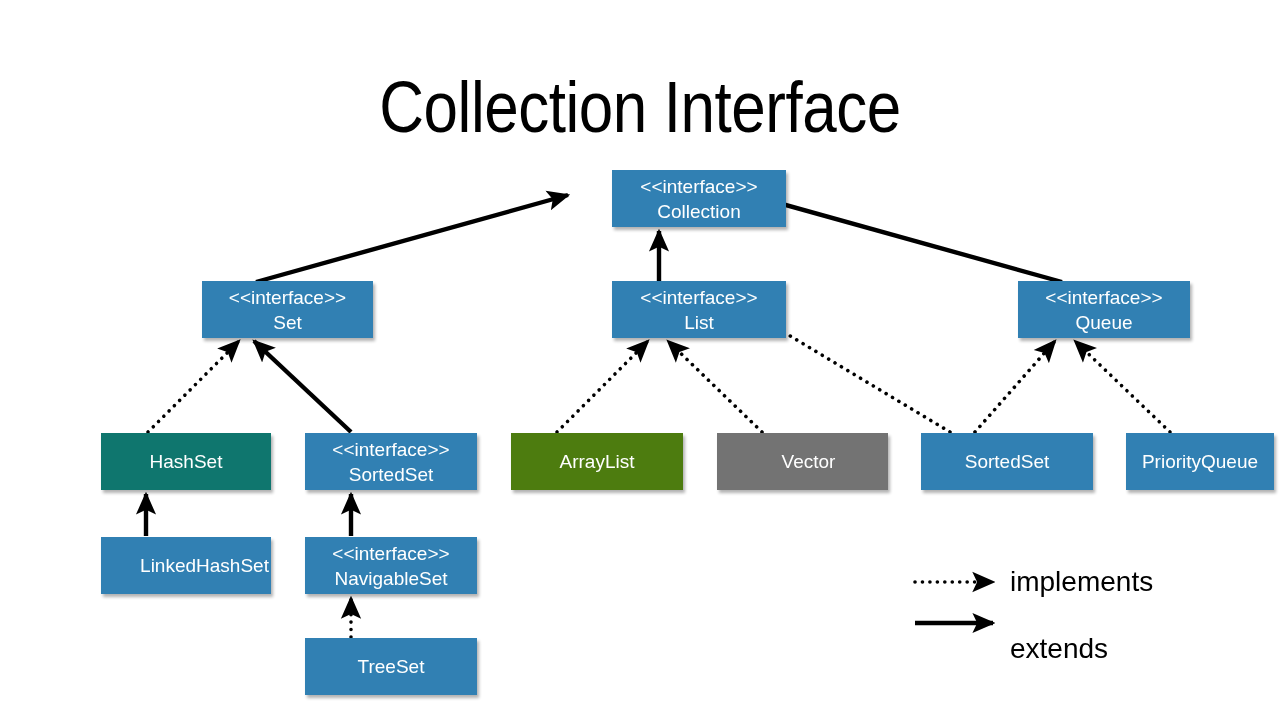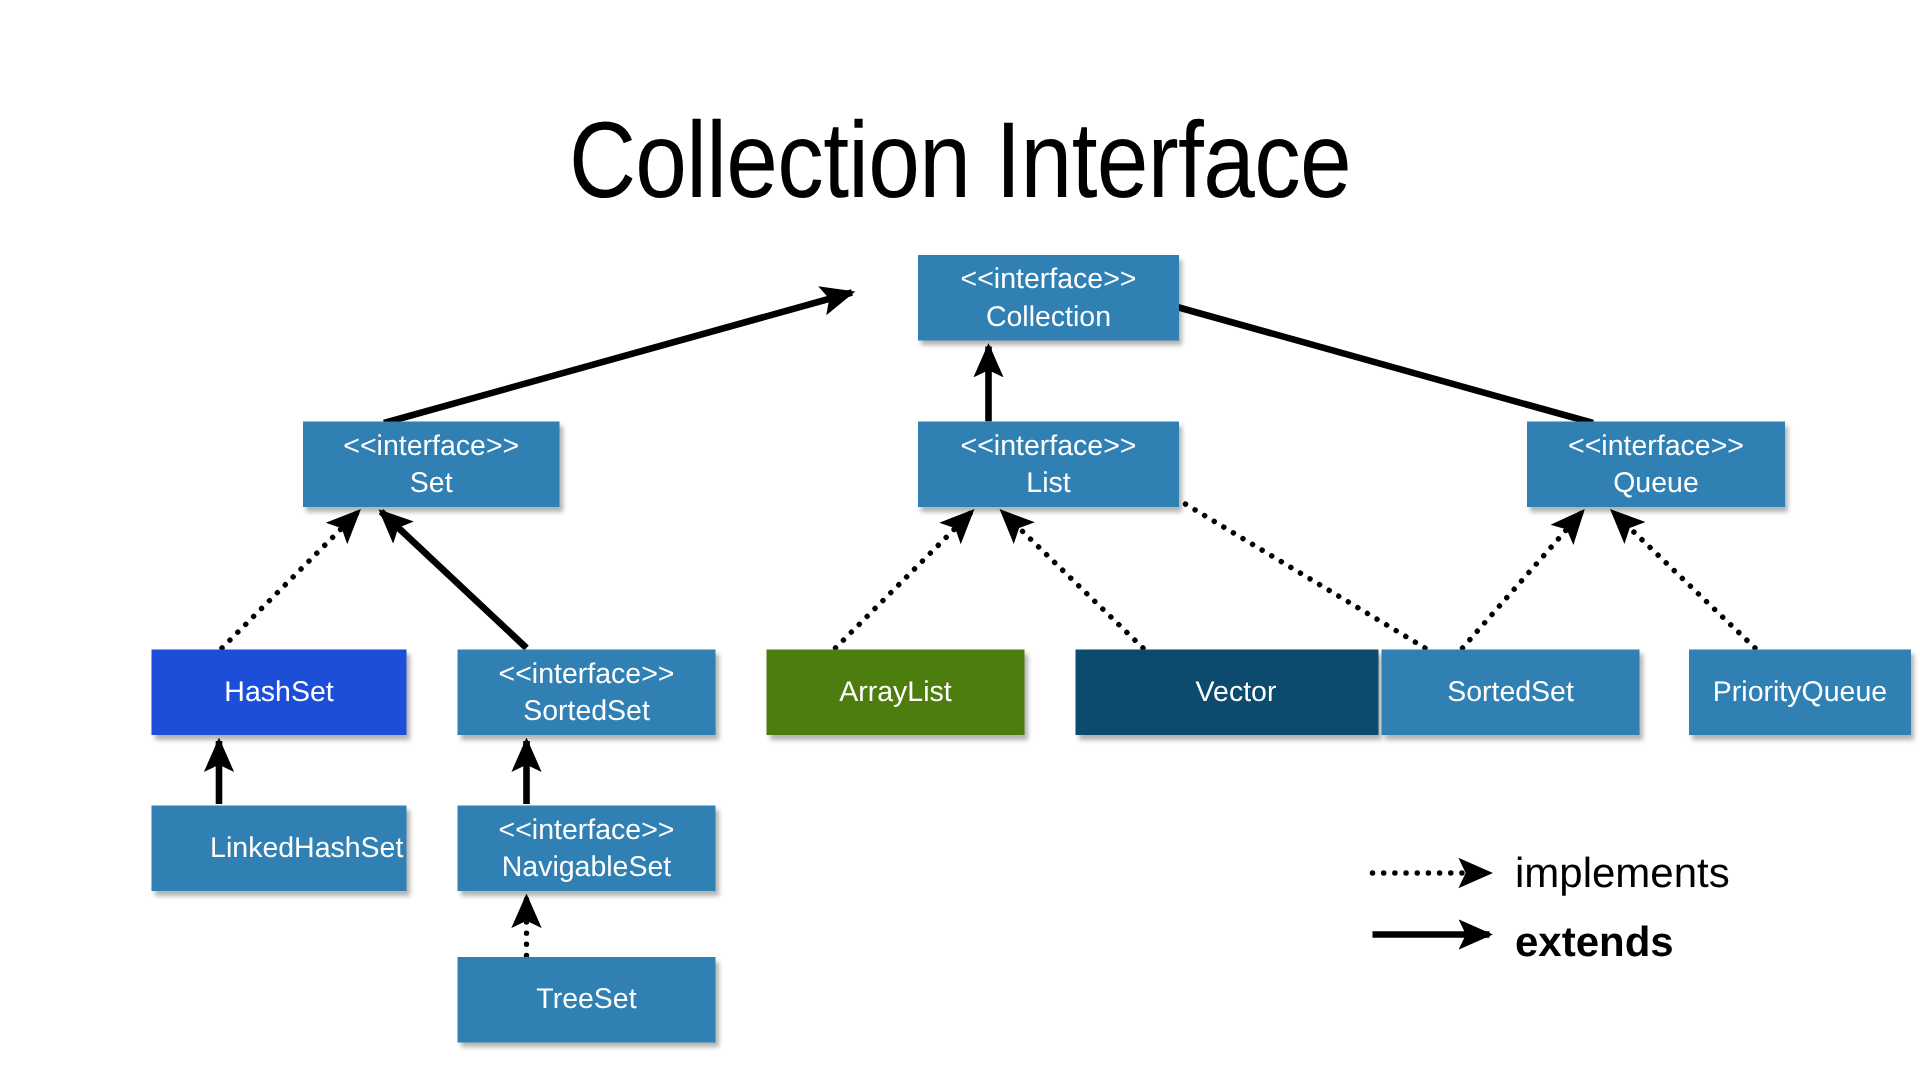--- a/index.html
+++ b/index.html
@@ -135,31 +135,31 @@
         <span class="nodename">Set</span>
       </div>
       <div class="node" style="left: 572px; top: 281px; width: 174px; height: 57px; background: rgb(49, 128, 179); color: rgb(255, 255, 255);">
         <span class="stereotype">&lt;&lt;interface&gt;&gt;</span>
         <span class="nodename">List</span>
       </div>
       <div class="node" style="left: 978px; top: 281px; width: 172px; height: 57px; background: rgb(49, 128, 179); color: rgb(255, 255, 255);">
         <span class="stereotype">&lt;&lt;interface&gt;&gt;</span>
         <span class="nodename">Queue</span>
       </div>
-      <div class="node hide-stereo" style="left: 61px; top: 433px; width: 170px; height: 57px; background: #1d4ed8; color: rgb(255, 255, 255);">
+      <div class="node hide-stereo" style="left: 61px; top: 433px; width: 170px; height: 57px; background: #0f766e; color: rgb(255, 255, 255);">
         <span class="nodename">HashSet</span>
       </div>
       <div class="node" style="left: 265px; top: 433px; width: 172px; height: 57px; background: rgb(49, 128, 179); color: rgb(255, 255, 255);">
         <span class="stereotype">&lt;&lt;interface&gt;&gt;</span>
         <span class="nodename">SortedSet</span>
       </div>
       <div class="node hide-stereo" style="left: 471px; top: 433px; width: 172px; height: 57px; background: #4d7c0f; color: rgb(255, 255, 255);">
         <span class="nodename">ArrayList</span>
       </div>
-      <div class="node hide-stereo" style="left: 677px; top: 433px; width: 202px; height: 57px; background: #0c4a6e; color: rgb(255, 255, 255); padding-left: 12px;">
+      <div class="node hide-stereo" style="left: 677px; top: 433px; width: 171px; height: 57px; background: #737373; color: rgb(255, 255, 255); padding-left: 12px;">
         <span class="nodename">Vector</span>
       </div>
       <div class="node hide-stereo" style="left: 881px; top: 433px; width: 172px; height: 57px; background: rgb(49, 128, 179); color: rgb(255, 255, 255);">
         <span class="nodename">SortedSet</span>
       </div>
       <div class="node hide-stereo" style="left: 1086px; top: 433px; width: 148px; height: 57px; background: rgb(49, 128, 179); color: rgb(255, 255, 255);">
         <span class="nodename">PriorityQueue</span>
       </div>
       <div class="node hide-stereo" style="left: 61px; top: 537px; width: 170px; height: 57px; background: rgb(49, 128, 179); color: rgb(255, 255, 255); padding-left: 37px;">
         <span class="nodename">LinkedHashSet</span>
@@ -168,16 +168,16 @@
         <span class="stereotype">&lt;&lt;interface&gt;&gt;</span>
         <span class="nodename">NavigableSet</span>
       </div>
       <div class="node hide-stereo" style="left: 265px; top: 638px; width: 172px; height: 57px; background: rgb(49, 128, 179); color: rgb(255, 255, 255);">
         <span class="nodename">TreeSet</span>
       </div>
     </div>
 
   <div id="legend-layer">
       <div class="legend-label" style="left: 1010px; top: 566px;">implements</div>
-      <div class="legend-label" style="left: 1010px; top: 612px; font-weight: bold;">extends</div>
+      <div class="legend-label" style="left: 1010px; top: 633px;">extends</div>
     </div>
 
 </div>
 
 </body></html>

